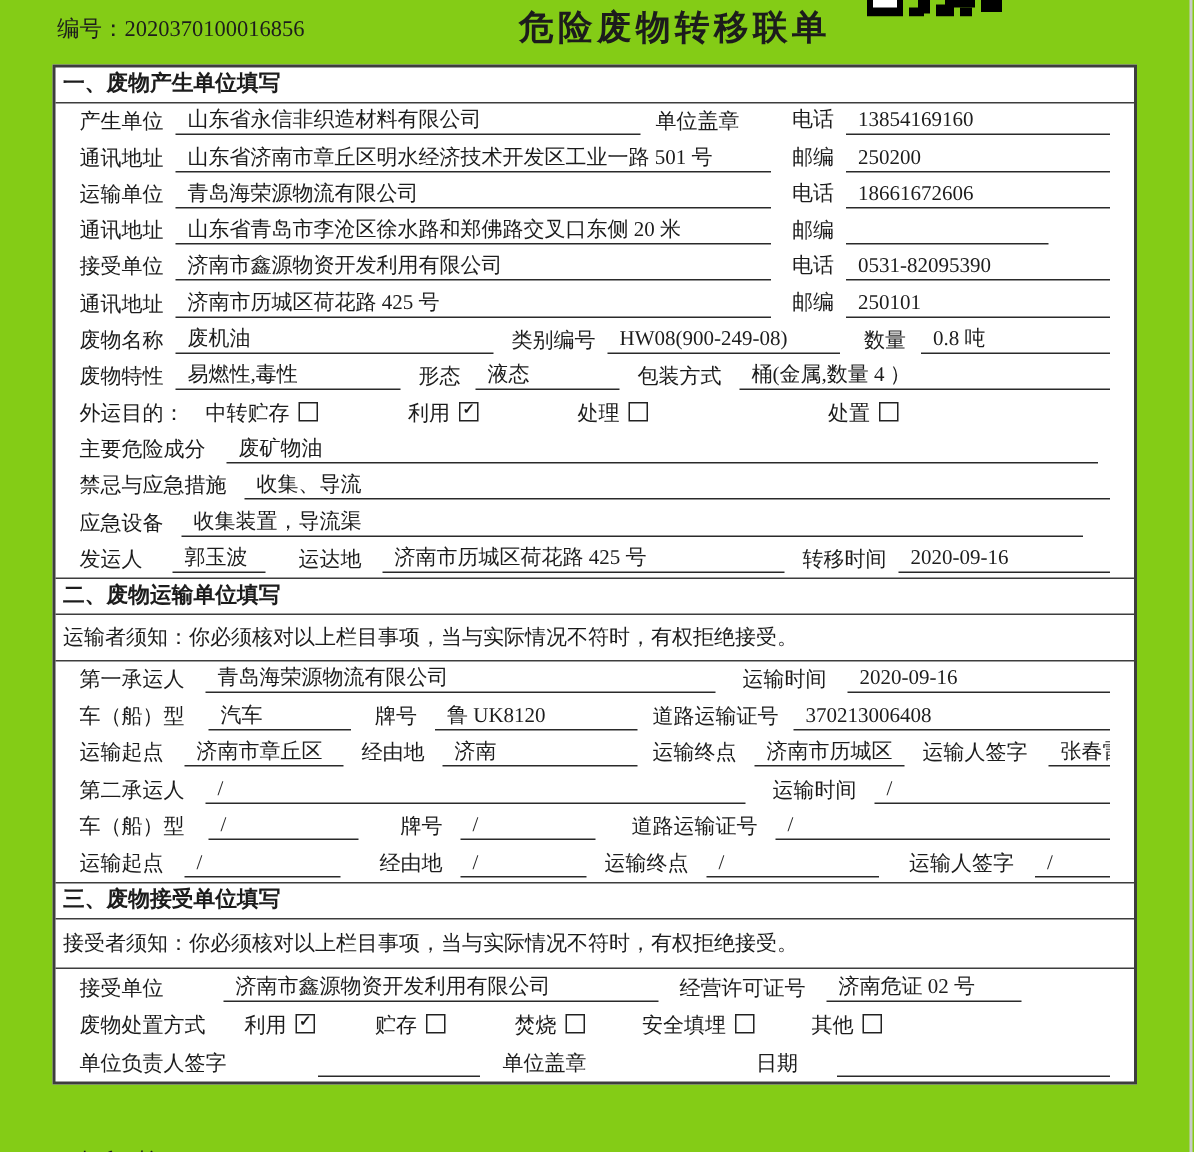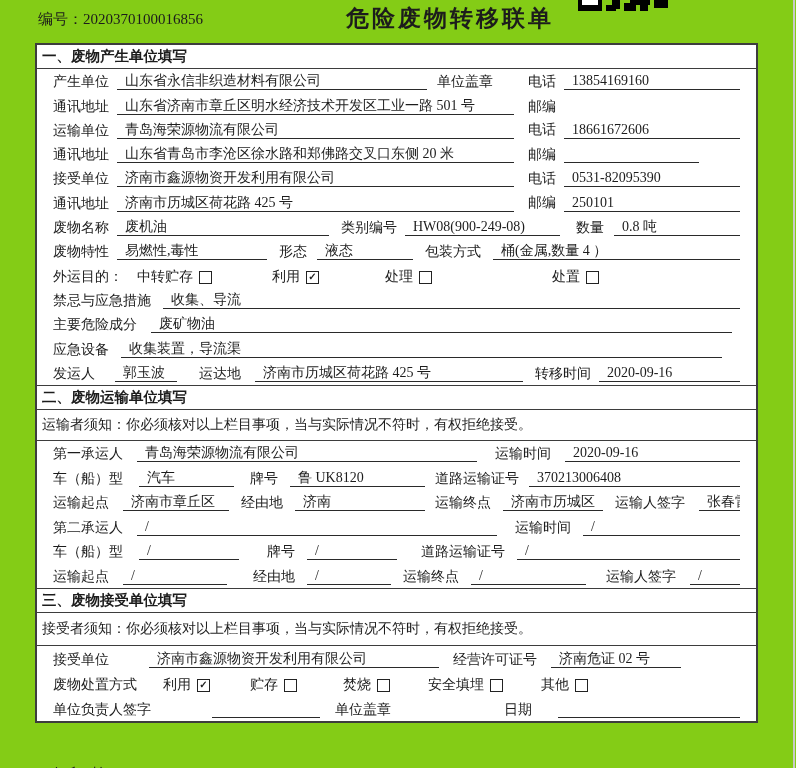--- a/index.html
+++ b/index.html
@@ -35,27 +35,27 @@
   .sec-body { padding:0 16px; }
   .row { display:flex; align-items:flex-end; height:24.3px; padding-bottom:3px; font-size:14px; }
   .sec-s2 .row { height:24.5px; }
   .sec-s3 .row { height:25px; }
   .lbl { white-space:nowrap; line-height:17px; }
   .u {
     border-bottom:1px solid #2a2a2a; line-height:17px; min-height:17px;
     white-space:nowrap; padding-left:8px; margin-left:8px; overflow:hidden;
   }
   .fx { flex:1; }
-  .rg { margin-left:auto; width:212px; display:flex; align-items:center; }
+  .rg { margin-left:auto; width:212px; display:flex; align-items:flex-start; }
   .notice {
     height:31px; display:flex; align-items:center;
     font-size:14px; padding:0 4px 0 5px; border-bottom:1.5px solid #3d3d3d;
   }
   .sec-s3 .notice { height:33px; }
-  .opt { display:flex; align-items:flex-end; }
+  .opt { display:flex; }
   .cb {
     width:13px; height:13px; border:1.5px solid #222;
     margin-left:6px; margin-bottom:1px;
     font-size:10px; line-height:10px; text-align:center; font-weight:bold;
   }
   .footer { position:absolute; left:38px; top:748px; font-size:15px; white-space:pre; }
   .page-edge { position:absolute; right:1px; top:0; bottom:0; width:2px; background:#c9c9c9; }
 </style>
 </head>
 <body>
@@ -93,20 +93,21 @@
             <span class="lbl">电话</span>
             <span class="u fx">13854169160</span>
           </span>
         </div>
 
         <div class="row">
           <span class="lbl">通讯地址</span>
           <span class="u fx" style="margin-right:14px">山东省济南市章丘区明水经济技术开发区工业一路 501 号</span>
           <span class="rg">
             <span class="lbl">邮编</span>
+            <span class="u fx">250200</span>
           </span>
         </div>
 
         <div class="row">
           <span class="lbl">运输单位</span>
           <span class="u fx" style="margin-right:14px">青岛海荣源物流有限公司</span>
           <span class="rg">
             <span class="lbl">电话</span>
             <span class="u fx">18661672606</span>
           </span>
@@ -171,27 +172,27 @@
             <span class="lbl">处理</span>
             <span class="cb"></span>
           </span>
           <span class="opt" style="margin-left:120px">
             <span class="lbl">处置</span>
             <span class="cb"></span>
           </span>
         </div>
 
         <div class="row">
+          <span class="lbl">主要危险成分</span>
+          <span class="u fx" style="margin-left:14px;margin-right:8px">废矿物油</span>
+        </div>
+
+        <div class="row">
           <span class="lbl">禁忌与应急措施</span>
           <span class="u fx" style="margin-left:12px">收集、导流</span>
-        </div>
-
-        <div class="row">
-          <span class="lbl">主要危险成分</span>
-          <span class="u fx" style="margin-left:14px;margin-right:8px">废矿物油</span>
         </div>
 
         <div class="row">
           <span class="lbl">应急设备</span>
           <span class="u fx" style="margin-left:12px;margin-right:18px">收集装置，导流渠</span>
         </div>
 
         <div class="row">
           <span class="lbl">发运人</span>
           <span class="u" style="width:62px;margin-left:20px">郭玉波</span>

